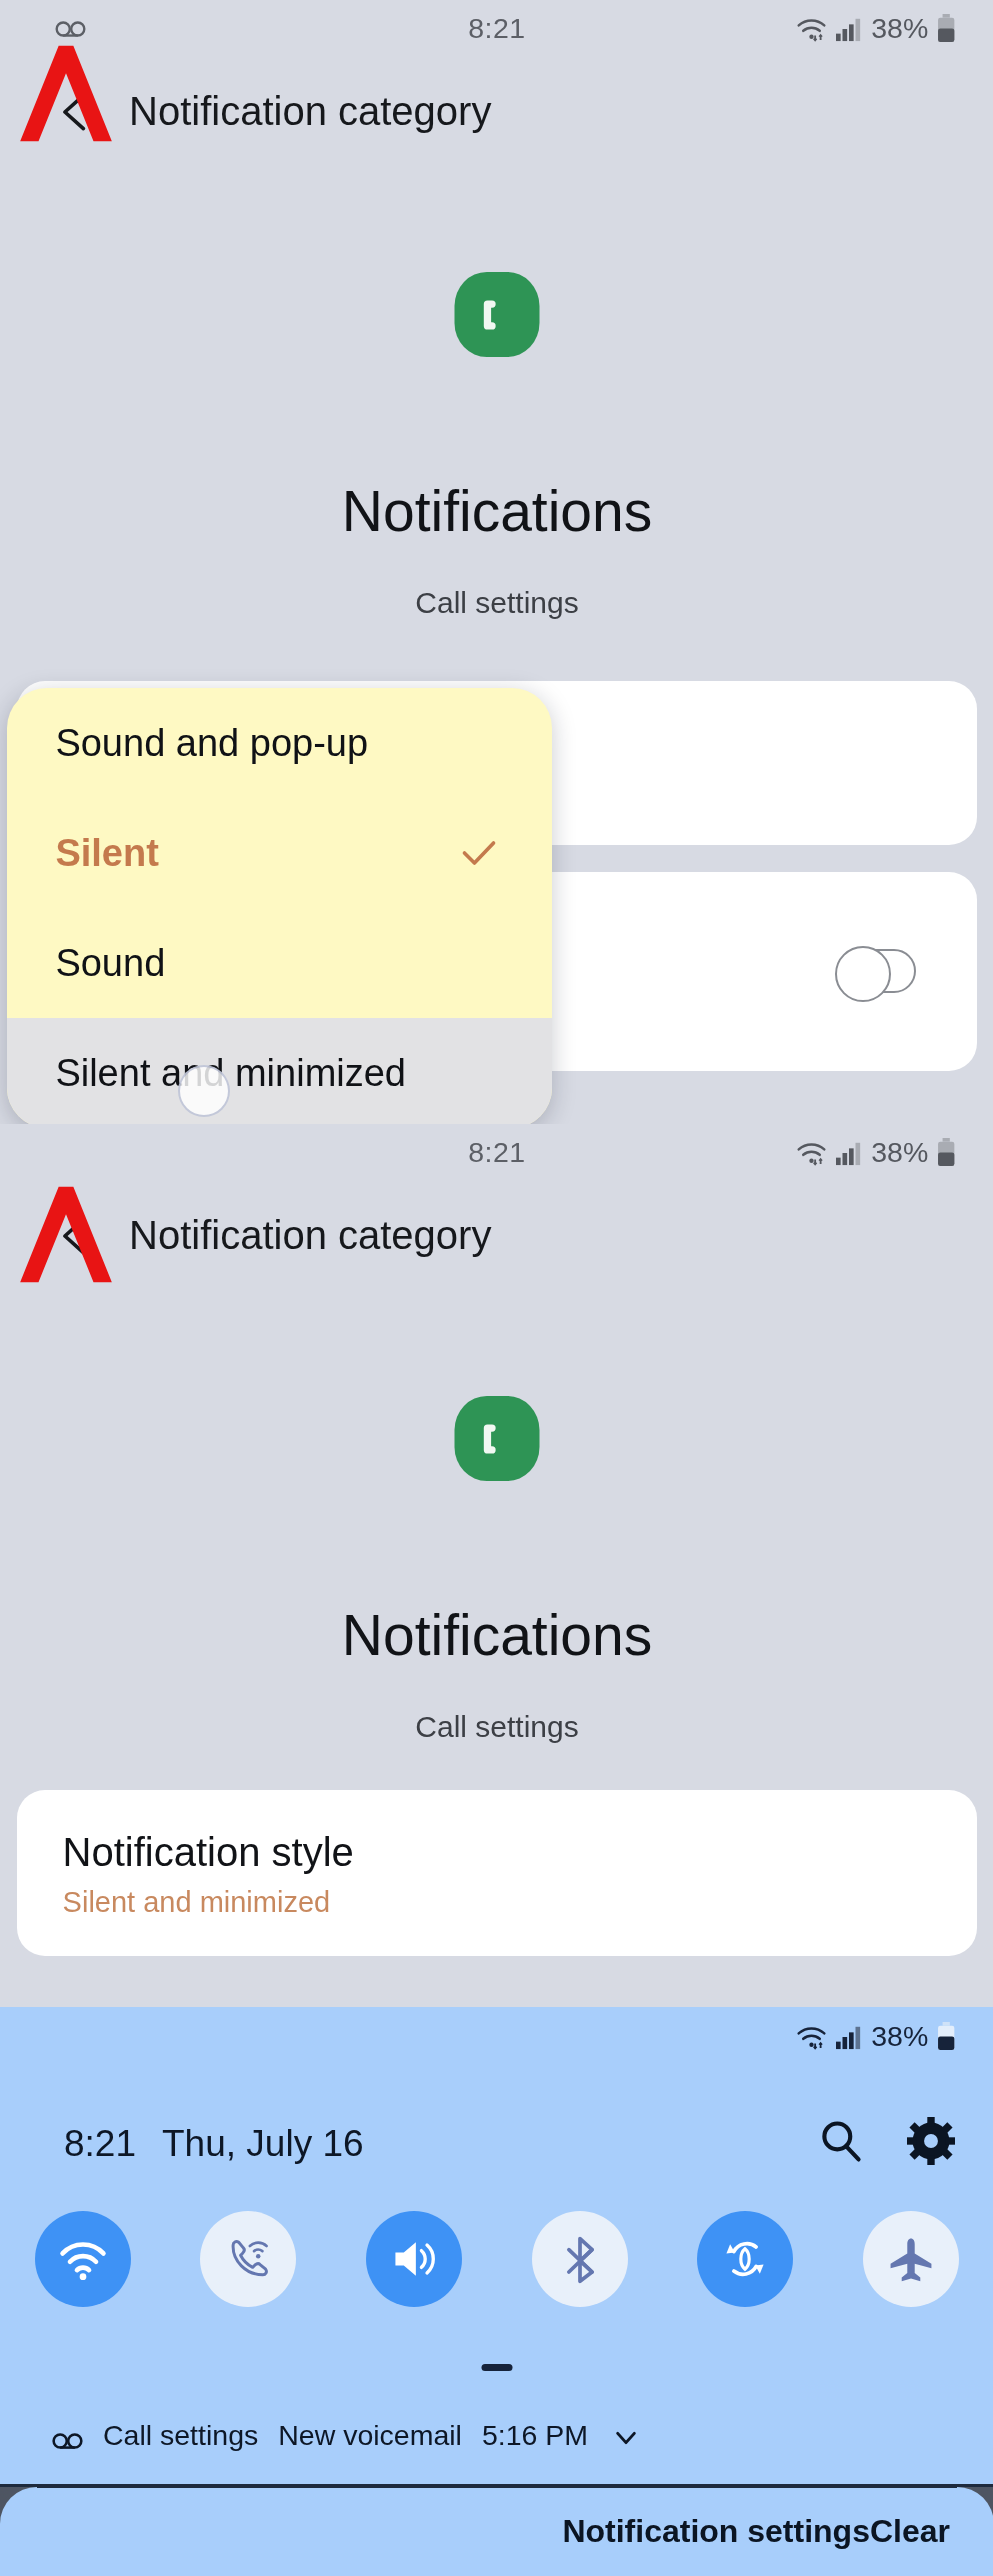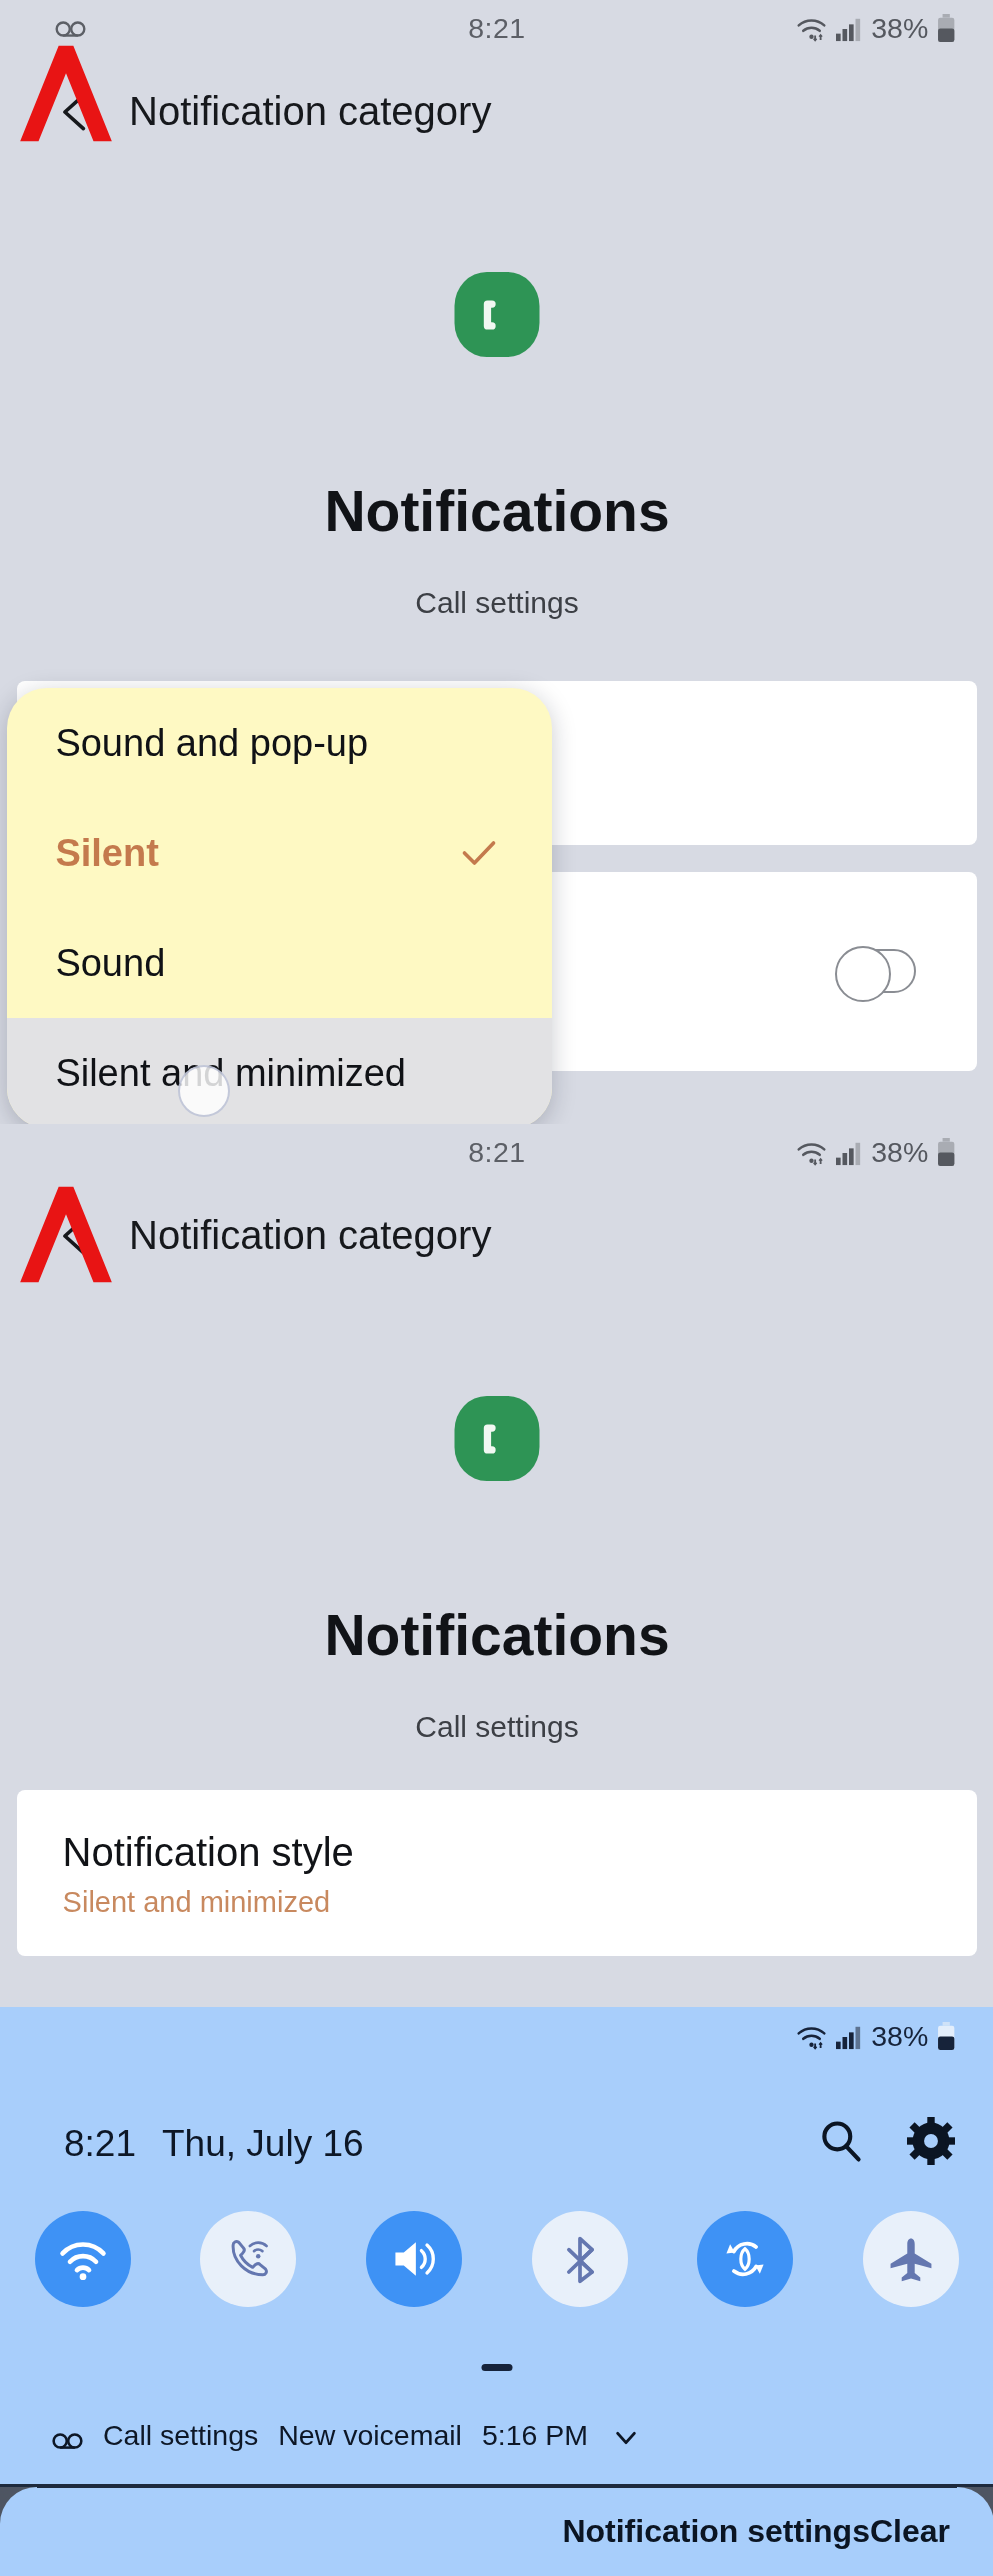--- a/index.html
+++ b/index.html
@@ -46,29 +46,29 @@
   .app-icon {
     position:absolute; left:50%; transform:translateX(-50%);
     width:85px; height:85px; background:#2e9455;
     border-radius:38% / 40%;
     display:flex; align-items:center; justify-content:center;
   }
   .app-icon svg { width:42px; height:42px; }
 
   .big-title {
     position:absolute; left:0; width:994px; text-align:center;
-    font-size:57px; color:#111317; font-weight:700;
+    font-size:57px; color:#111317; font-weight:400;
   }
   .sub-title {
     position:absolute; left:0; width:994px; text-align:center;
     font-size:30px; color:#3c3f45;
   }
 
   .card {
-    position:absolute; background:#ffffff; border-radius:8px;
+    position:absolute; background:#ffffff; border-radius:28px;
   }
 
   .toggle-off {
     position:absolute; width:79px; height:44px; border:2.3px solid #8a8d93;
     border-radius:24px; background:#fff;
   }
   .toggle-off::after {
     content:""; position:absolute; left:-3.7px; top:-4.6px;
     width:52px; height:52px; border:2.3px solid #8a8d93;
     border-radius:50%; background:#fff;

